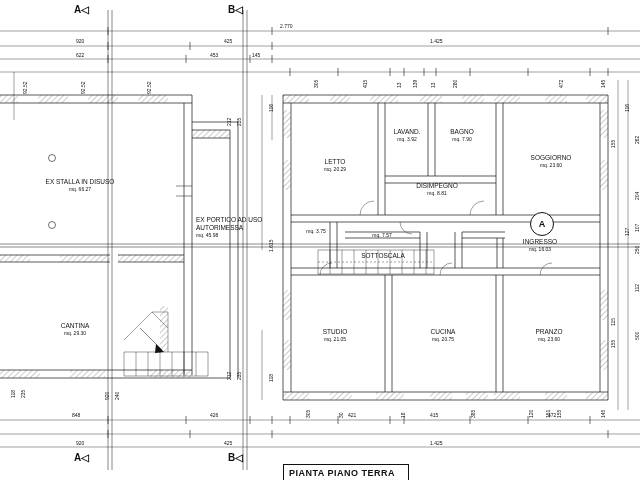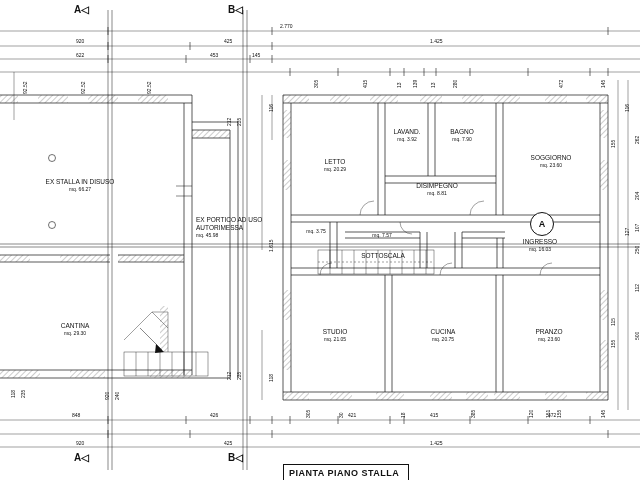--- a/index.html
+++ b/index.html
@@ -403,15 +403,15 @@
   </div>
 
   <div class="rmname" style="left:514px;top:328px;width:70px;">
     <span>PRANZO</span>
     <span class="area">mq. 23.60</span>
   </div>
 
   <div class="circ" style="left:530px;top:212px;width:22px;height:22px;">A</div>
 
   <div class="titlebox" style="left:283px;top:464px;width:124px;height:16px;"></div>
-  <div class="title" style="left:289px;top:468px;">PIANTA PIANO STALLA</div>
+  <div class="title" style="left:289px;top:468px;">PIANTA PIANO TERRA</div>
 
 </div>
 
 </body></html>

